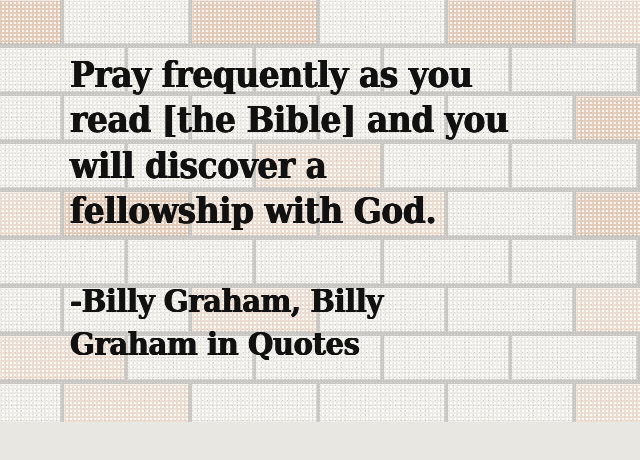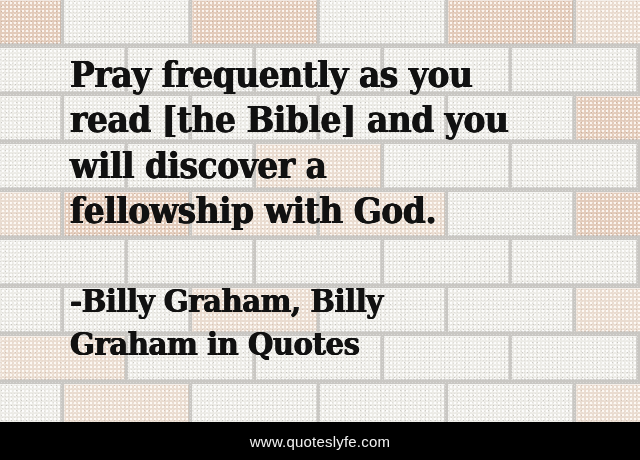--- a/index.html
+++ b/index.html
@@ -159,17 +159,14 @@
   <div id="text-layer">
     <div class="quote-line" id="q0">Pray frequently as you</div>
     <div class="quote-line" id="q1">read [the Bible] and you</div>
     <div class="quote-line" id="q2">will discover a</div>
     <div class="quote-line" id="q3">fellowship with God.</div>
 
     <div class="attrib-line" id="a0">-Billy Graham, Billy</div>
     <div class="attrib-line" id="a1">Graham in Quotes</div>
   </div>
 
-  <div id="footer">
-    <span id="footer-url">www.quoteslyfe.com</span>
-  </div>
 
 </div>
 
 </body></html>

